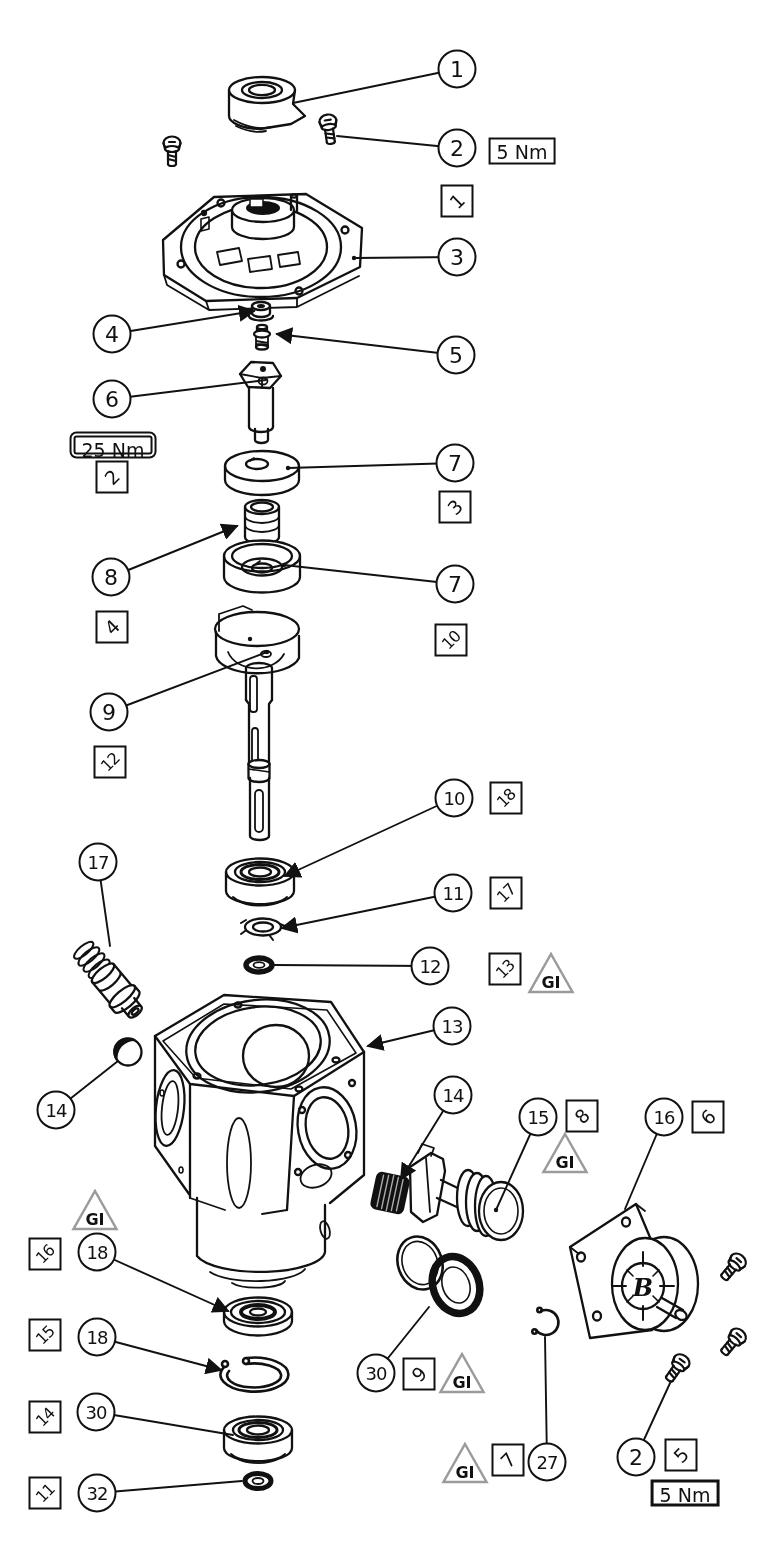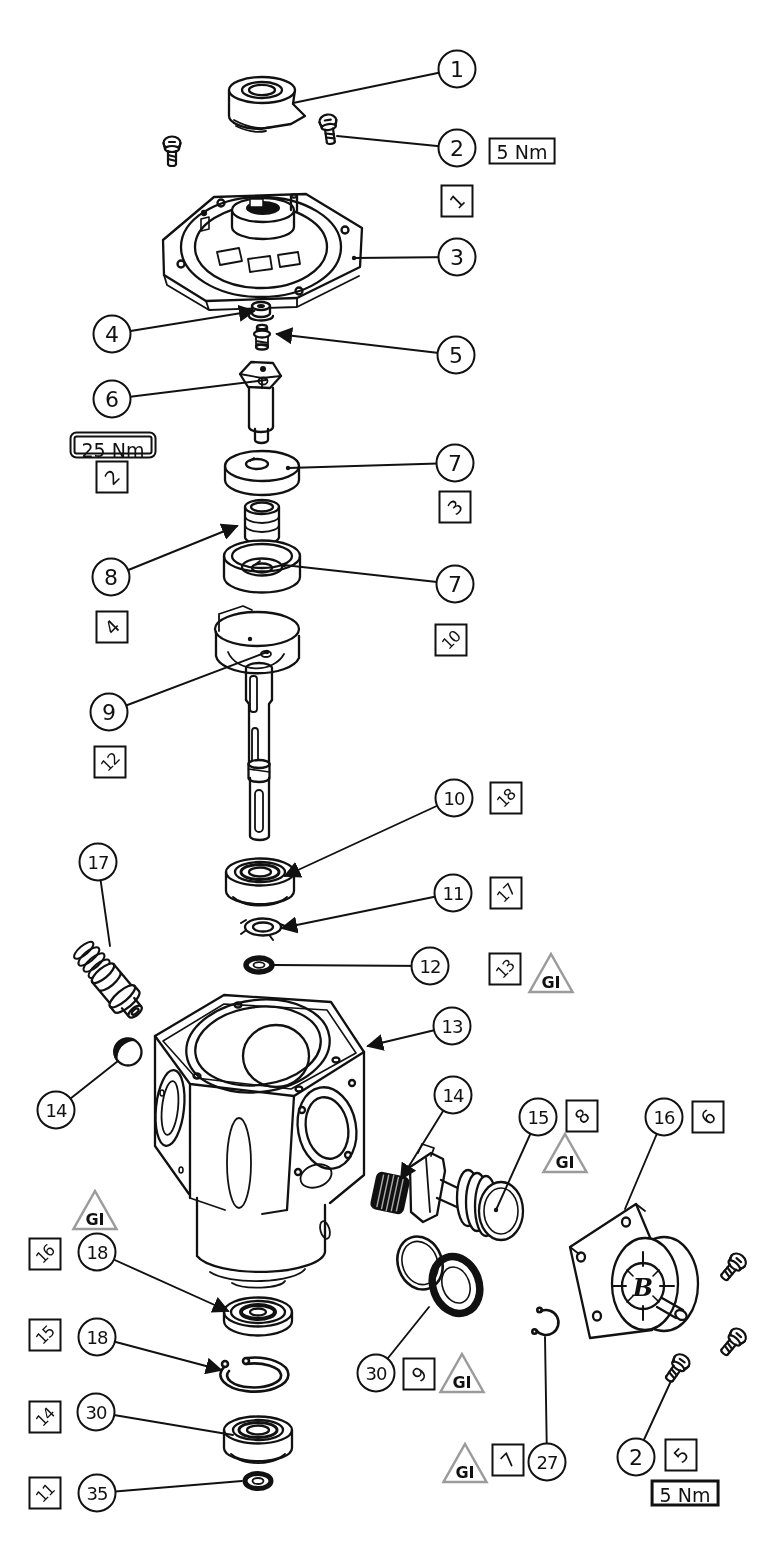--- a/index.html
+++ b/index.html
@@ -354,21 +354,21 @@
       <div class="callout two" style="left: 98px; top: 862px;">17</div>
       <div class="callout two" style="left: 430px; top: 966px;">12</div>
       <div class="callout two" style="left: 452px; top: 1026px;">13</div>
       <div class="callout two" style="left: 56px; top: 1110px;">14</div>
       <div class="callout two" style="left: 453px; top: 1095px;">14</div>
       <div class="callout two" style="left: 538px; top: 1117px;">15</div>
       <div class="callout two" style="left: 664px; top: 1117px;">16</div>
       <div class="callout two" style="left: 97px; top: 1252px;">18</div>
       <div class="callout two" style="left: 97px; top: 1337px;">18</div>
       <div class="callout two" style="left: 96px; top: 1412px;">30</div>
-      <div class="callout two" style="left: 97px; top: 1493px;">35</div>
+      <div class="callout two" style="left: 97px; top: 1493px;">32</div>
       <div class="callout two" style="left: 376px; top: 1373px;">30</div>
       <div class="callout two" style="left: 547px; top: 1462px;">27</div>
       <div class="callout" style="left: 636px; top: 1457px;">2</div>
       <div class="diamond" style="left: 457px; top: 201px;">
         <span>1</span>
       </div>
       <div class="diamond" style="left: 112px; top: 477px;">
         <span>2</span>
       </div>
       <div class="diamond" style="left: 455px; top: 507px;">

